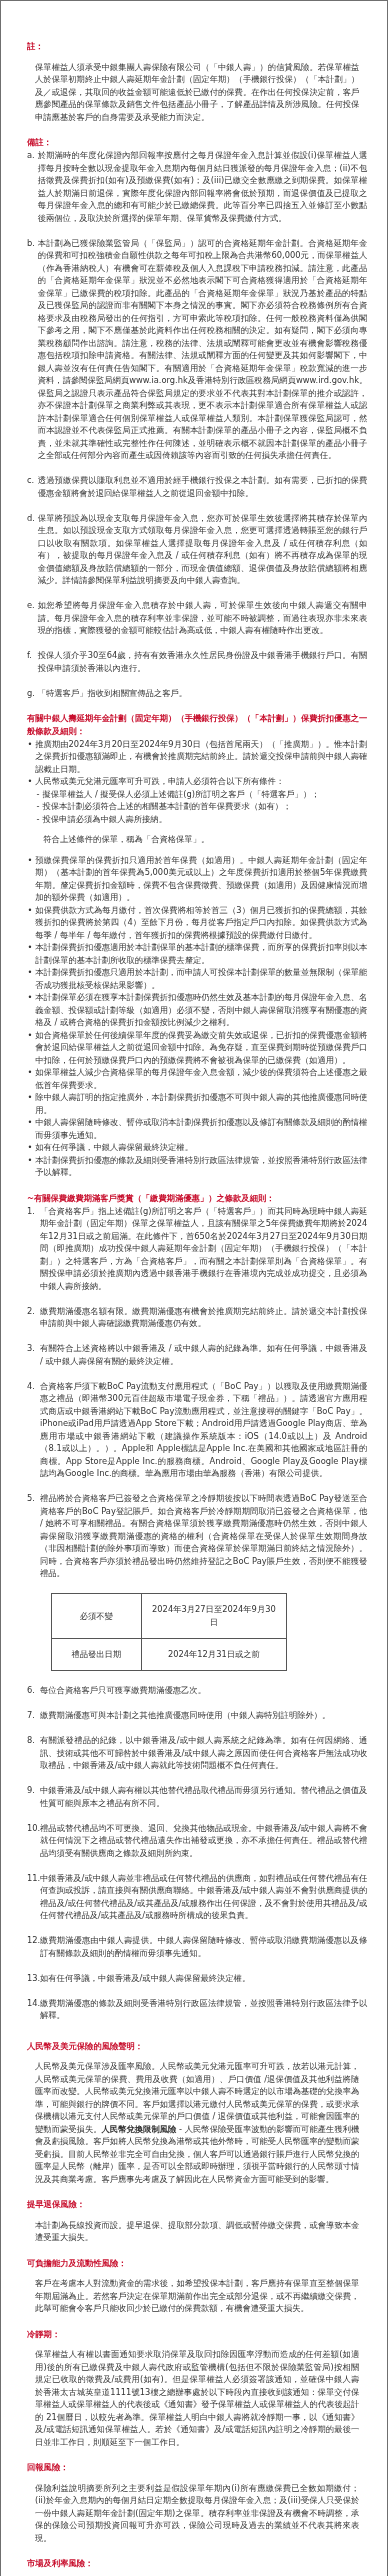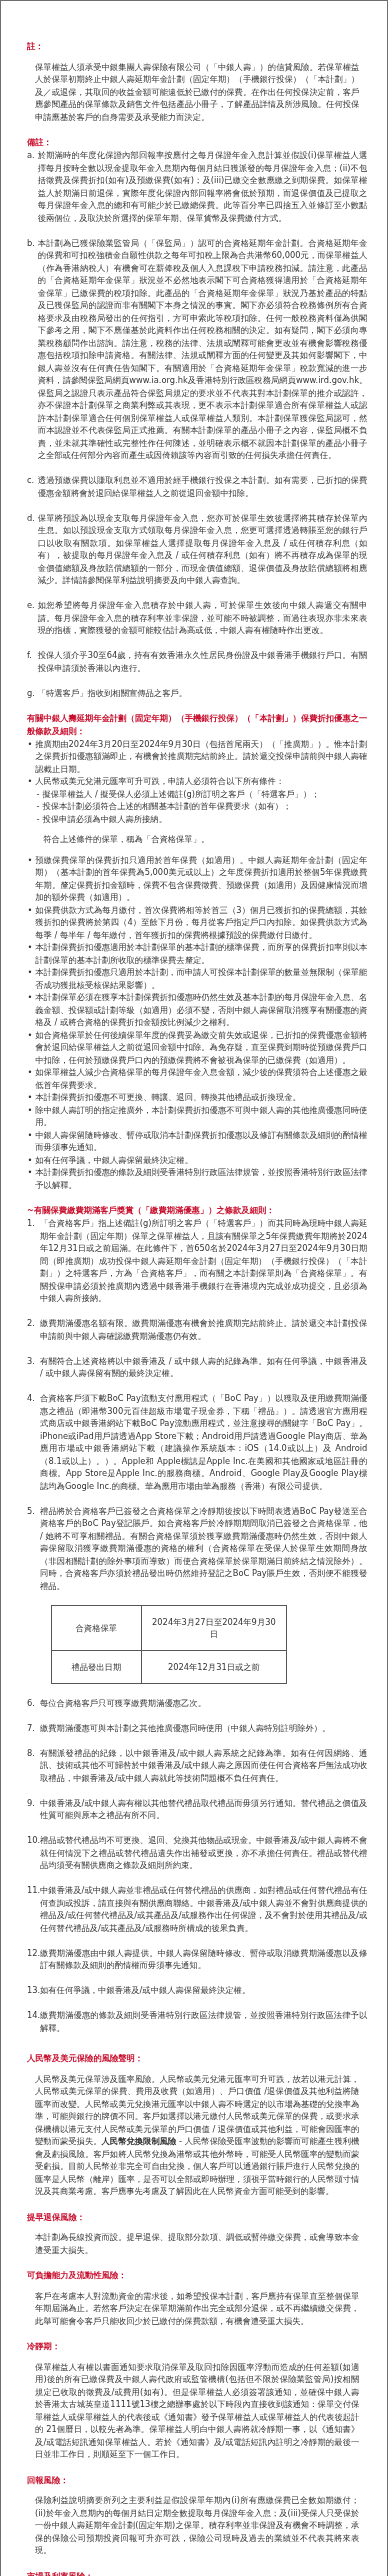--- a/index.html
+++ b/index.html
@@ -78,39 +78,38 @@
       <div class="dash">投保申請必須為中銀人壽所接納。</div>
       <p class="body-p">符合上述條件的保單，稱為「合資格保單」。</p>
     </div>
     <div class="bul">預繳保費保單的保費折扣只適用於首年保費（如適用）。中銀人壽延期年金計劃（固定年期）（基本計劃的首年保費為5,000美元或以上）之年度保費折扣適用於整個5年保費繳費年期。釐定保費折扣金額時，保費不包含保費徵費、預繳保費（如適用）及因健康情況而增加的額外保費（如適用）。</div>
     <div class="bul">如保費供款方式為每月繳付，首次保費將相等於首三（3）個月已獲折扣的保費總額，其餘獲折扣的保費將於第四（4）至餘下月份，每月從客戶指定戶口內扣除。如保費供款方式為每季 / 每半年 / 每年繳付，首年獲折扣的保費將根據預設的保費繳付日繳付。</div>
     <div class="bul">本計劃保費折扣優惠適用於本計劃保單的基本計劃的標準保費，而所享的保費折扣率則以本計劃保單的基本計劃所收取的標準保費去釐定。</div>
     <div class="bul">本計劃保費折扣優惠只適用於本計劃，而申請人可投保本計劃保單的數量並無限制（保單能否成功獲批核受核保結果影響）。</div>
     <div class="bul">本計劃保單必須在獲享本計劃保費折扣優惠時仍然生效及基本計劃的每月保證年金入息、名義金額、投保額或計劃等級（如適用）必須不變，否則中銀人壽保留取消獲享有關優惠的資格及 / 或將合資格的保費折扣金額按比例減少之權利。</div>
     <div class="bul">如合資格保單於任何後續保單年度的保費妥為繳交前失效或退保，已折扣的保費優惠金額將會於退回給保單權益人之前從退回金額中扣除。為免存疑，直至保費到期時從預繳保費戶口中扣除，任何於預繳保費戶口內的預繳保費將不會被視為保單的已繳保費（如適用）。</div>
     <div class="bul">如保單權益人減少合資格保單的每月保證年金入息金額，減少後的保費須符合上述優惠之最低首年保費要求。</div>
-    <div class="bul">本計劃保費折扣優惠不可更換、轉讓、退回、轉換其他禮品或折換現金。</div>
     <div class="bul">除中銀人壽訂明的指定推廣外，本計劃保費折扣優惠不可與中銀人壽的其他推廣優惠同時使用。</div>
     <div class="bul">中銀人壽保留隨時修改、暫停或取消本計劃保費折扣優惠以及修訂有關條款及細則的酌情權而毋須事先通知。</div>
     <div class="bul">如有任何爭議，中銀人壽保留最終決定權。</div>
     <div class="bul">本計劃保費折扣優惠的條款及細則受香港特別行政區法律規管，並按照香港特別行政區法律予以解釋。</div>
   </div>
 
   <div class="sec doc">
     <div class="h-red">~有關保費繳費期滿客戶獎賞（「繳費期滿優惠」）之條款及細則：</div>
     <div class="num"><span class="lbl">1.</span><span>「合資格客戶」指上述備註(g)所訂明之客戶（「特選客戶」）而其同時為現時中銀人壽延期年金計劃（固定年期）保單之保單權益人，且該有關保單之5年保費繳費年期將於2024年12月31日或之前屆滿。在此條件下，首650名於2024年3月27日至2024年9月30日期間（即推廣期）成功投保中銀人壽延期年金計劃（固定年期）（手機銀行投保）（「本計劃」）之特選客戶，方為「合資格客戶」，而有關之本計劃保單則為「合資格保單」。有關投保申請必須於推廣期內透過中銀香港手機銀行在香港境內完成並成功提交，且必須為中銀人壽所接納。</span></div>
     <div class="num"><span class="lbl">2.</span><span>繳費期滿優惠名額有限。繳費期滿優惠有機會於推廣期完結前終止。請於遞交本計劃投保申請前與中銀人壽確認繳費期滿優惠仍有效。</span></div>
     <div class="num"><span class="lbl">3.</span><span>有關符合上述資格將以中銀香港及 / 或中銀人壽的紀錄為準。如有任何爭議，中銀香港及 / 或中銀人壽保留有關的最終決定權。</span></div>
     <div class="num"><span class="lbl">4.</span><span>合資格客戶須下載BoC Pay流動支付應用程式（「BoC Pay」）以獲取及使用繳費期滿優惠之禮品（即港幣300元百佳超級市場電子現金券，下稱「禮品」）。請透過官方應用程式商店或中銀香港網站下載BoC Pay流動應用程式，並注意搜尋的關鍵字「BoC Pay」。iPhone或iPad用戶請透過App Store下載；Android用戶請透過Google Play商店、華為應用市場或中銀香港網站下載（建議操作系統版本：iOS（14.0或以上）及 Android（8.1或以上）。）。Apple和 Apple標誌是Apple Inc.在美國和其他國家或地區註冊的商標。App Store是Apple Inc.的服務商標。Android、Google Play及Google Play標誌均為Google Inc.的商標。華為應用市場由華為服務（香港）有限公司提供。</span></div>
     <div class="num"><span class="lbl">5.</span><span>禮品將於合資格客戶已簽發之合資格保單之冷靜期後按以下時間表透過BoC Pay發送至合資格客戶的BoC Pay登記賬戶。如合資格客戶於冷靜期期間取消已簽發之合資格保單，他 / 她將不可享相關禮品。有關合資格保單須於獲享繳費期滿優惠時仍然生效，否則中銀人壽保留取消獲享繳費期滿優惠的資格的權利（合資格保單在受保人於保單生效期間身故（非因相關計劃的除外事項而導致）而使合資格保單於保單期滿日前終結之情況除外）。同時，合資格客戶亦須於禮品發出時仍然維持登記之BoC Pay賬戶生效，否則便不能獲發禮品。</span></div>
 
     <table class="gift">
       <tbody>
         <tr>
-          <td class="c1">合資格保單</td>
+          <td class="c1">必須不變</td>
           <td class="c2">2024年3月27日至2024年9月30日</td>
         </tr>
         <tr>
           <td class="c1">禮品發出日期</td>
           <td class="c2">2024年12月31日或之前</td>
         </tr>
       </tbody>
     </table>
 
     <div class="num"><span class="lbl">6.</span><span>每位合資格客戶只可獲享繳費期滿優惠乙次。</span></div>

